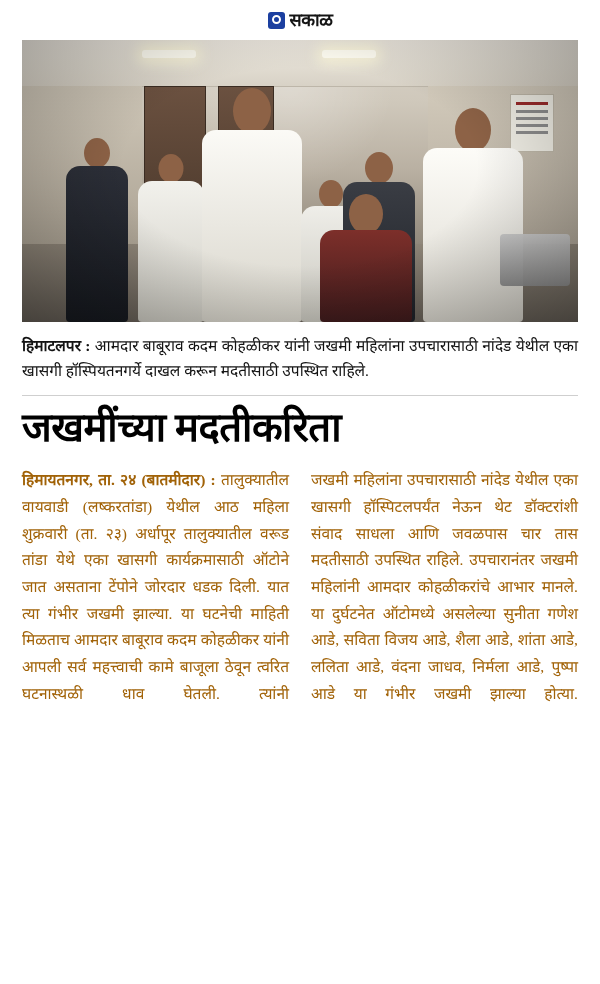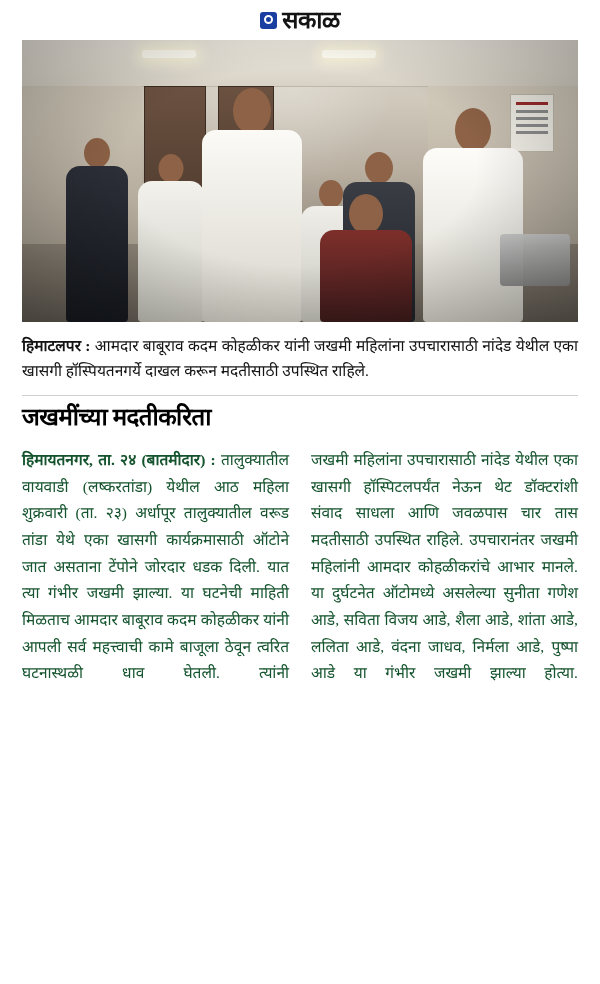--- a/index.html
+++ b/index.html
@@ -45,21 +45,21 @@
     left: 4px;
     top: 3.5px;
     width: 9px;
     height: 9px;
     border: 2px solid #ffffff;
     border-radius: 50%;
     box-sizing: border-box;
   }
   .masthead-title {
     font-family: "Liberation Serif", serif;
-    font-size: 24px;
+    font-size: 18px;
     font-weight: bold;
     letter-spacing: -0.5px;
     color: #141414;
     line-height: 1;
   }
 
   
   .photo-wrap {
     position: relative;
     width: 556px;
@@ -145,36 +145,36 @@
   .rule {
     border: 0;
     border-top: 1px solid #cfcfcf;
     margin: 12px 0 6px 0;
   }
 
   
   .headline {
     font-family: "Liberation Serif", serif;
     font-weight: bold;
-    font-size: 24px;
+    font-size: 40px;
     line-height: 1.28;
     color: #000000;
     letter-spacing: -0.5px;
     margin: 6px 0 14px 0;
   }
   .headline .l2 { display: block; }
 
   
   .columns {
     display: flex;
     gap: 22px;
     font-family: "Liberation Serif", serif;
     font-size: 15.5px;
     line-height: 1.72;
-    color: #14532d;
+    color: #a16207;
   }
   .col {
     flex: 1 1 0;
     text-align: justify;
     text-align-last: justify;
   }
   .col p { margin: 0; }
   .col .lead { font-weight: bold; }
 
   .footer-pad { height: 10px; }

